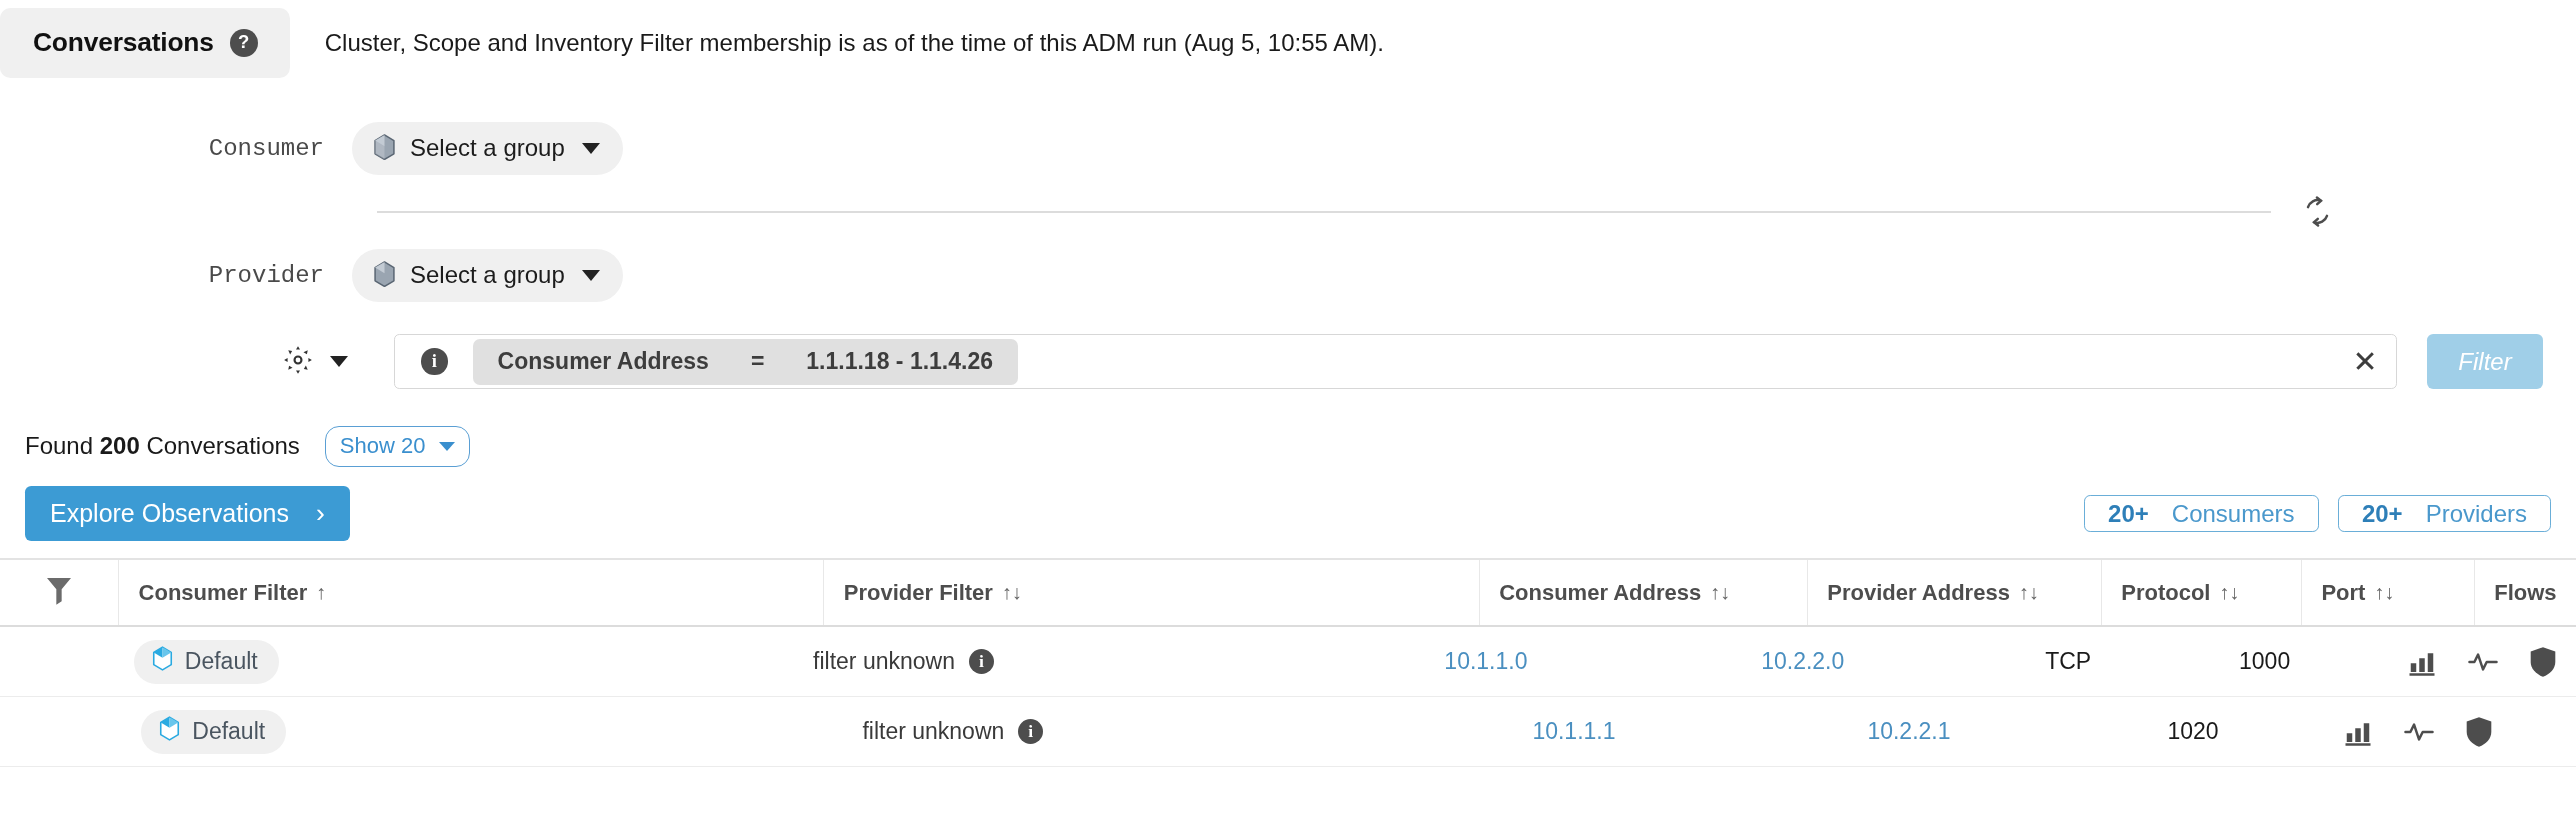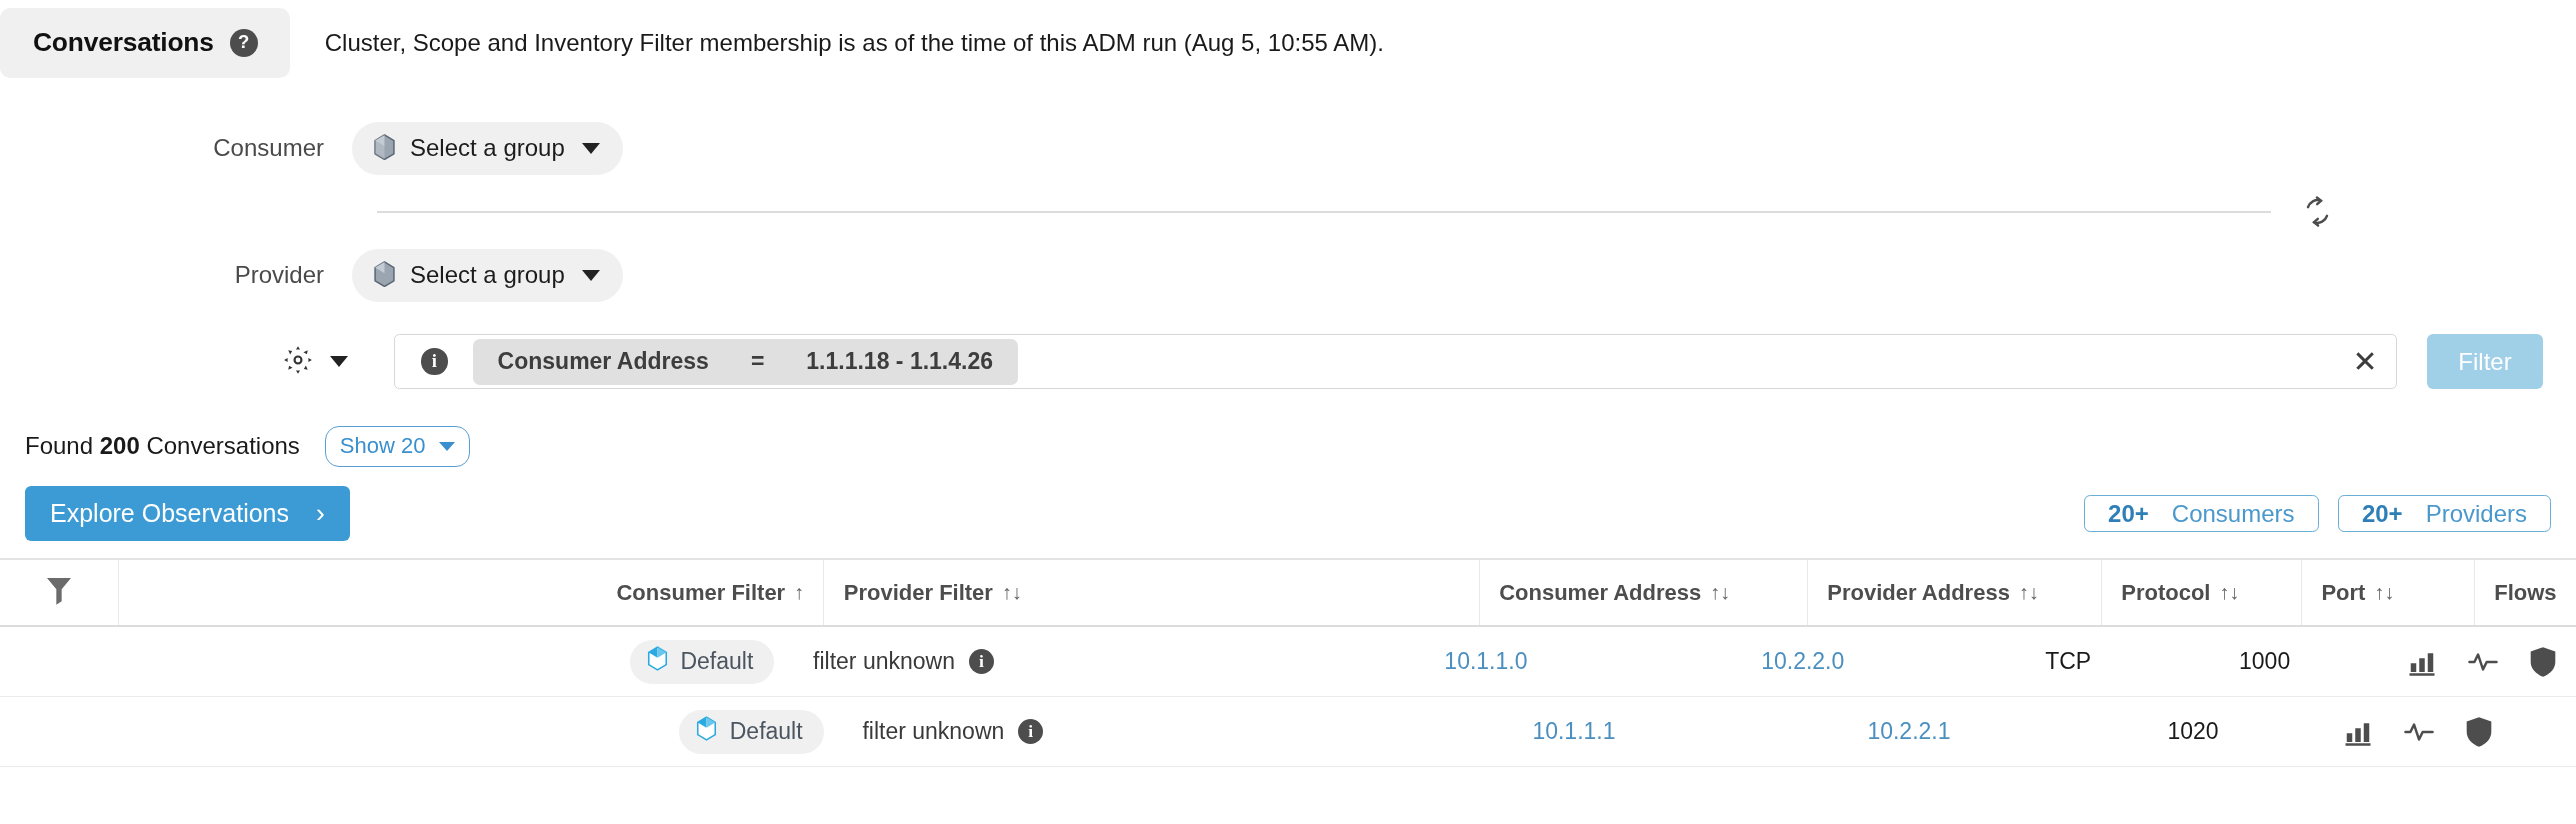--- a/index.html
+++ b/index.html
@@ -63,20 +63,21 @@
     display: flex;
     align-items: center;
     height: 74px;
   }
   .sel-label {
     width: 352px;
     text-align: right;
     padding-right: 28px;
     font-size: 24px;
     color: #4a4a4a;
+    font-family: Liberation Mono, monospace;
   }
   .pill {
     display: inline-flex;
     align-items: center;
     gap: 14px;
     background: #f0f0f0;
     border-radius: 37px;
     height: 53px;
     padding: 0 23px 0 21px;
     cursor: pointer;
@@ -175,20 +176,21 @@
     margin-left: 30px;
     background: #a0cfe8;
     color: #ffffff;
     font-size: 24px;
     border: none;
     border-radius: 6.2px;
     height: 55px;
     width: 116px;
     cursor: pointer;
     font-family: "Liberation Sans", sans-serif;
+    font-style: italic;
   }
 
   
   .found-row {
     display: flex;
     align-items: center;
     gap: 25px;
     padding-left: 25px;
     height: 56px;
     margin-top: 16px;
@@ -287,21 +289,21 @@
     border-bottom: 1.8px solid #ececec;
   }
   .td {
     display: flex;
     align-items: center;
     font-size: 23px;
     color: #1a1a1a;
     padding: 0 19.4px;
   }
   .c-filtericon { width: 122px; justify-content: center; padding: 0;}
-  .c-consfilter { width: 721px; justify-content: flex-end; }
+  .c-consfilter { width: 721px; }
   .c-provfilter { width: 670px; }
   .c-consaddr   { width: 335px; }
   .c-provaddr   { width: 300px; }
   .c-proto      { width: 204px; }
   .c-port       { width: 176px; }
   .c-flows      { flex: 1; }
   .thead .c-flows { border-right: none; }
   .thead .c-filtericon { border-right: 1.8px solid #e8e8e8; }
 
   .tag-pill {

